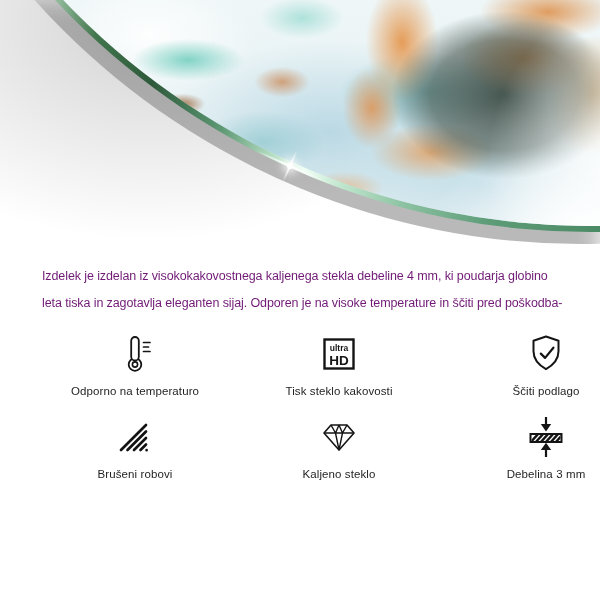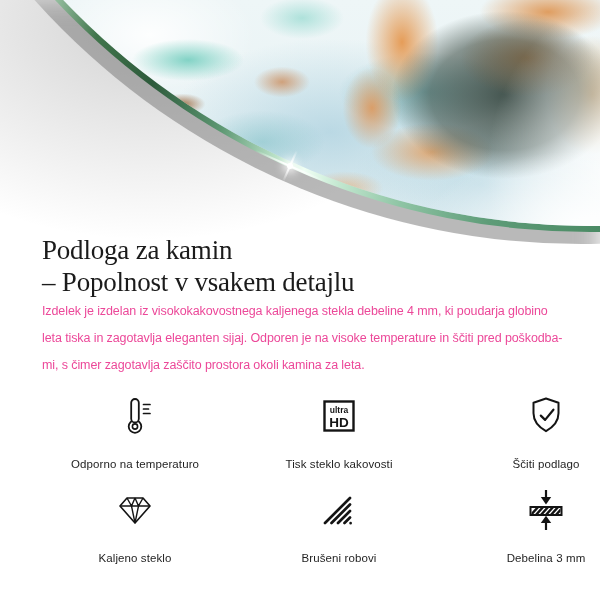--- a/index.html
+++ b/index.html
@@ -107,46 +107,46 @@
   h1.title {
     margin: -6px 0 0 0;
     font-family: "Liberation Serif", serif;
     font-weight: 400;
     font-size: 27px;
     line-height: 32px;
     letter-spacing: -0.2px;
     color: #1b1b1b;
   }
   .lead {
-    margin: 0 0 0 0;
+    margin: 23px 0 0 0;
     font-size: 12.5px;
     line-height: 27px;
     letter-spacing: -0.1px;
-    color: #ec4899;
+    color: #701a75;
   }
   .lead span { display: block; white-space: nowrap; }
 
   .features {
     display: grid;
     grid-template-columns: 186px 222px 192px;
     row-gap: 18px;
     margin-top: 15px;
   }
   .feature {
     display: flex;
     flex-direction: column;
     align-items: center;
   }
   .feature .iconbox {
     height: 44px;
     display: flex;
     justify-content: center;
   }
   .feature .label {
-    margin-top: 20px;
+    margin-top: 9px;
     font-size: 11.5px;
     letter-spacing: 0.1px;
     color: #1f1f1f;
     white-space: nowrap;
   }
   svg.ic { stroke: #141414; fill: none; }
   svg.ic text {
     font-family: "Liberation Sans", sans-serif;
     fill: #141414;
     stroke: none;
@@ -160,29 +160,24 @@
 <div class="hero">
   <div class="glass-shadow"></div>
   <div class="glass-edge"></div>
   <div class="glass-art"></div>
   <div class="sparkle">
       <span class="core"></span>
     </div>
 </div>
 
 <div class="content">
-  <h1 class="title">
-    <span style="display:block">Podloga za kamin</span>
-    <span style="display:block">– Popolnost v vsakem detajlu</span>
-  </h1>
 
   <p class="lead">
     <span>Izdelek je izdelan iz visokokakovostnega kaljenega stekla debeline 4 mm, ki poudarja globino</span>
     <span>leta tiska in zagotavlja eleganten sijaj. Odporen je na visoke temperature in ščiti pred poškodba-</span>
-    <span>mi, s čimer zagotavlja zaščito prostora okoli kamina za leta.</span>
   </p>
 
   <div class="features">
 
     <div class="feature">
       <div class="iconbox">
         <svg class="ic" width="44" height="44" viewBox="0 0 44 44">
           <circle cx="22" cy="32.5" r="6.3" stroke-width="1.8"></circle>
           <rect x="18.2" y="5" width="7.6" height="23.5" rx="3.8" fill="#ffffff" stroke-width="1.8"></rect>
           <circle cx="22" cy="32.5" r="2.6" stroke-width="1.6"></circle>
@@ -209,34 +204,34 @@
           <path d="M22 4.5l12.5 4.2v10.6c0 9.2-6.2 14.3-12.5 17.9C15.7 33.6 9.5 28.5 9.5 19.3V8.7L22 4.5z" stroke-width="2" stroke-linejoin="round"></path>
           <path d="M16.8 21.6l4.3 4.3 8.3-10.2" stroke-width="2.2" stroke-linecap="round" stroke-linejoin="round"></path>
         </svg>
       </div>
       <div class="label">Ščiti podlago</div>
     </div>
 
     <div class="feature">
       <div class="iconbox">
         <svg class="ic" width="44" height="44" viewBox="0 0 44 44">
+          <path d="M8 35L33 10 M14.5 35L33 16.5 M21 35L33 23 M27.5 35L33 29.5 M33.6 35.2l0.01 0" stroke-width="2.7" stroke-linecap="round"></path>
+        </svg>
+      </div>
+      <div class="label">Brušeni robovi</div>
+    </div>
+
+    <div class="feature">
+      <div class="iconbox">
+        <svg class="ic" width="44" height="44" viewBox="0 0 44 44">
           <path d="M14 10h16l7 8-15 17L7 18l7-8z" stroke-width="1.6" stroke-linejoin="round"></path>
           <path d="M7 18h30 M14 10l4.5 8 M22 10l-3.5 8 M22 10l3.5 8 M30 10l-4.5 8 M18.5 18L22 35 M25.5 18L22 35" stroke-width="1.4" stroke-linejoin="round"></path>
         </svg>
       </div>
       <div class="label">Kaljeno steklo</div>
-    </div>
-
-    <div class="feature">
-      <div class="iconbox">
-        <svg class="ic" width="44" height="44" viewBox="0 0 44 44">
-          <path d="M8 35L33 10 M14.5 35L33 16.5 M21 35L33 23 M27.5 35L33 29.5 M33.6 35.2l0.01 0" stroke-width="2.7" stroke-linecap="round"></path>
-        </svg>
-      </div>
-      <div class="label">Brušeni robovi</div>
     </div>
 
     <div class="feature">
       <div class="iconbox">
         <svg class="ic" width="44" height="44" viewBox="0 0 44 44">
           <defs>
             <clipPath id="barclip">
                 <rect x="7.5" y="20" width="29" height="6"></rect>
               </clipPath>
           </defs>

